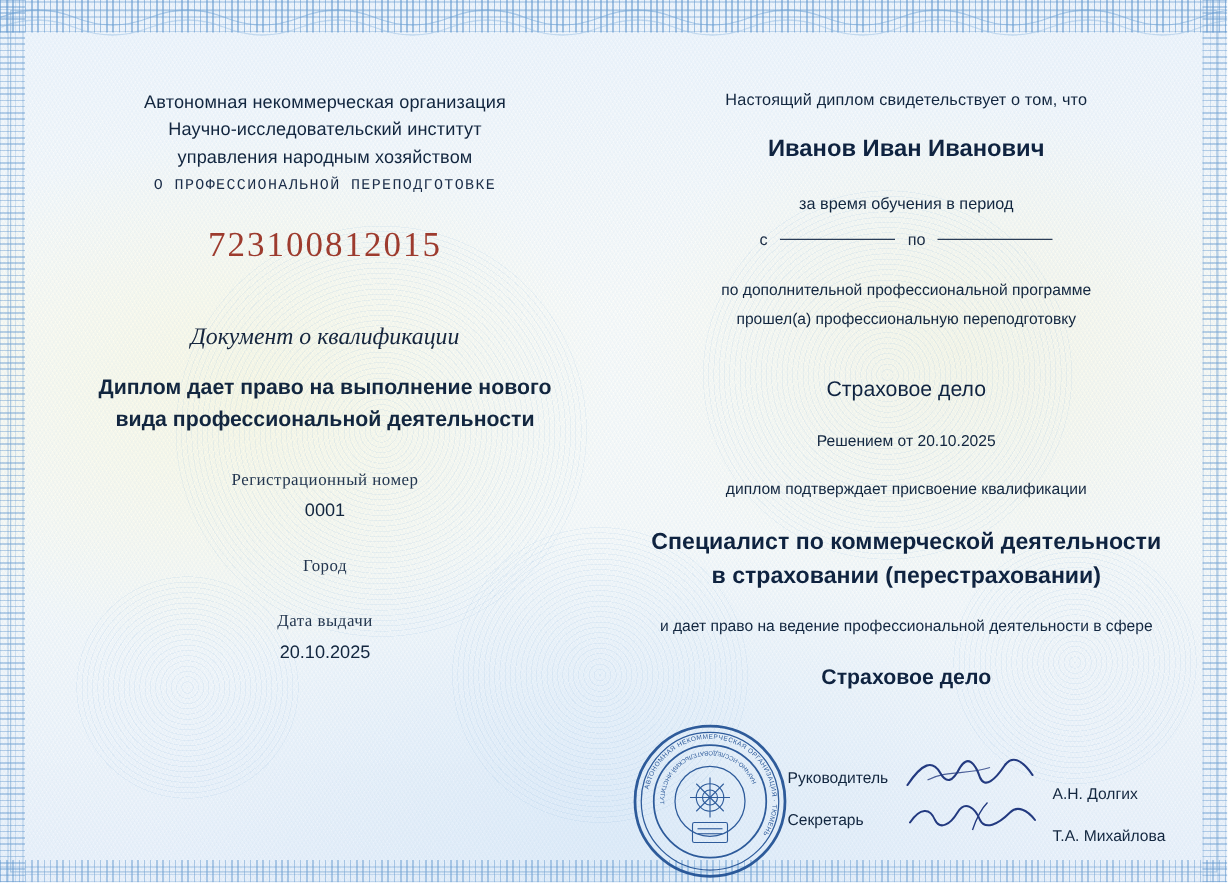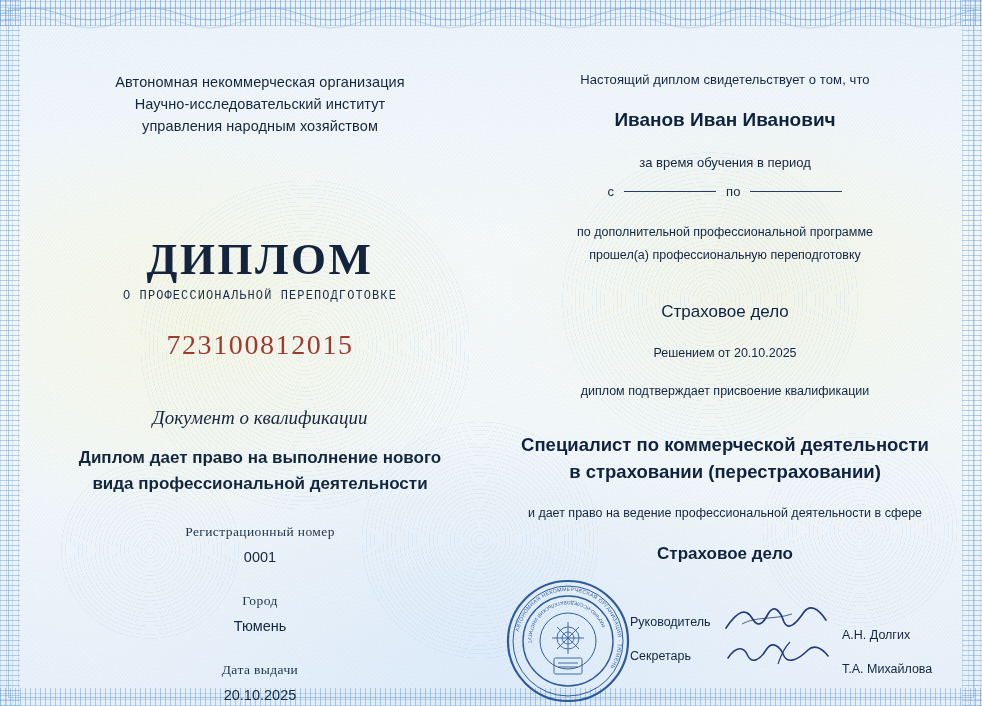--- a/index.html
+++ b/index.html
@@ -213,21 +213,21 @@
     margin-top: 24px;
     font-size: 12.5px;
     color: #12263f;
   }
   .confirm {
     margin-top: 24px;
     font-size: 12.5px;
     color: #12263f;
   }
   .qualification {
-    margin-top: 34px;
+    margin-top: 22px;
     font-size: 18.5px;
     font-weight: 700;
     line-height: 1.45;
     color: #0f2340;
   }
   .grants {
     margin-top: 20px;
     font-size: 12.5px;
     color: #12263f;
   }
@@ -309,36 +309,34 @@
 
   <div class="content">
 
     <div class="col-left">
       <div class="org">
         <div>Автономная некоммерческая организация</div>
         <div>Научно-исследовательский институт</div>
         <div>управления народным хозяйством</div>
       </div>
 
-      <div class="diploma-title">ДИПЛОМ</div>
       <div class="diploma-sub">О ПРОФЕССИОНАЛЬНОЙ ПЕРЕПОДГОТОВКЕ</div>
       <div class="serial">723100812015</div>
 
       <div class="qual-doc">Документ о квалификации</div>
 
       <div class="right-line">
         <div>Диплом дает право на выполнение нового</div>
         <div>вида профессиональной деятельности</div>
       </div>
 
       <div class="field-label">Регистрационный номер</div>
       <div class="field-value">0001</div>
 
       <div class="field-label">Город</div>
-      <div class="field-value">Тюмень</div>
 
       <div class="field-label">Дата выдачи</div>
       <div class="field-value">20.10.2025</div>
     </div>
 
     <div class="col-right">
       <div class="r-small">Настоящий диплом свидетельствует о том, что</div>
       <div class="r-name">Иванов Иван Иванович</div>
       <div class="r-period">за время обучения в период</div>
 

